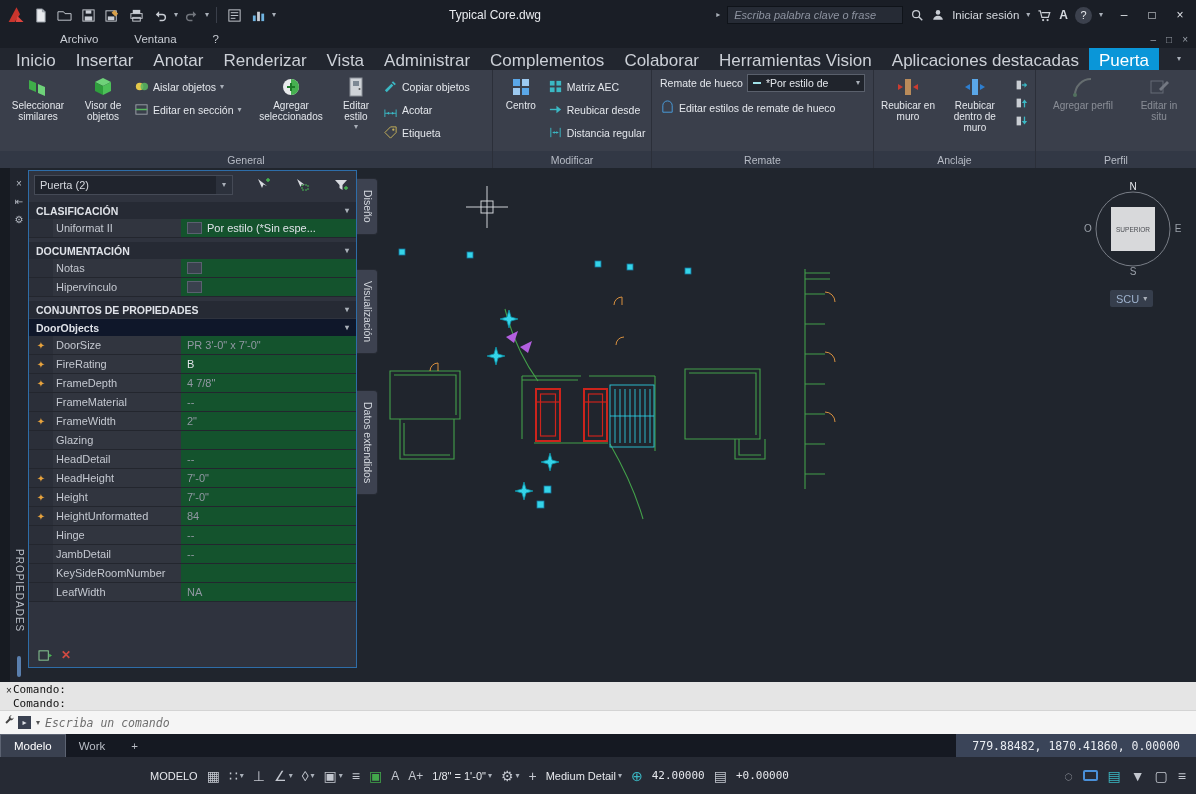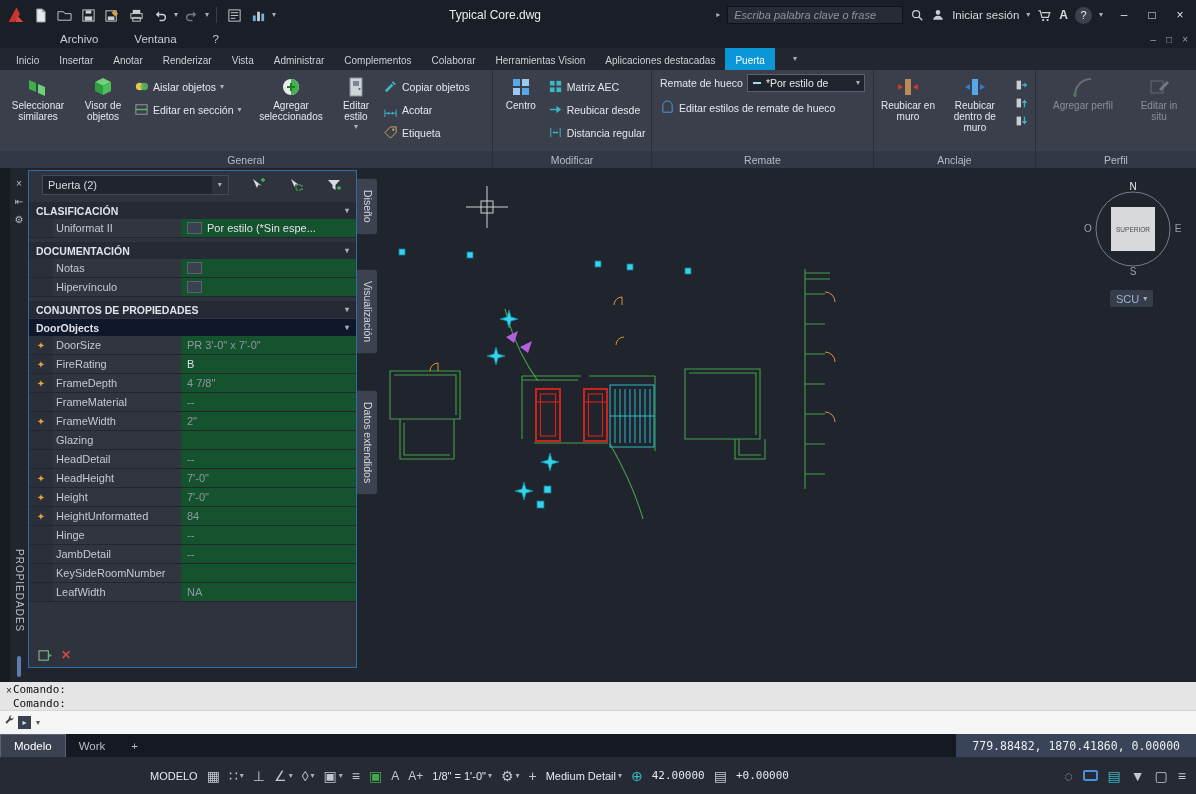--- a/index.html
+++ b/index.html
@@ -23,21 +23,21 @@
   .winbtns { display:flex; }
   .winbtn { width:28px; height:24px; display:flex; align-items:center; justify-content:center; color:#dfe2e7; font-size:12px; }
 
   
   .menubar { left:0; top:30px; width:1196px; height:18px; background:#1a1e26; display:flex; align-items:center; padding-left:60px; }
   .menu-item { margin-right:36px; font-size:11.5px; color:#c9cdd4; }
   .doc-ctrls { margin-left:auto; display:flex; gap:10px; padding-right:8px; color:#9aa0a9; font-size:10px; }
 
   
   .tabrow { left:0; top:48px; width:1196px; height:22px; background:#22262f; display:flex; align-items:stretch; padding-left:6px; }
-  .rtab { padding:4px 10px 1px; font-size:10px; color:#ccd0d7; display:flex; align-items:center; }
+  .rtab { padding:4px 10px 1px; font-size:17px; color:#ccd0d7; display:flex; align-items:center; }
   .rtab.active { background:#0a96d8; color:#fff; }
   .tab-extra { margin-left:10px; display:flex; align-items:center; gap:4px; padding:0 8px; }
 
   
   .ribbon { left:0; top:70px; width:1196px; height:98px; background:#3a3f4b; display:flex; }
   .panel { height:98px; display:flex; flex-direction:column; border-right:1px solid #2b2f39; }
   .pbody { flex:1; display:flex; padding:3px 4px 0; gap:3px; }
   .ptitle { height:17px; background:#323845; color:#b6bbc5; font-size:10.5px; display:flex; align-items:center; justify-content:center; }
   .rbig { display:flex; flex-direction:column; align-items:center; padding-top:2px; gap:1px; color:#e4e7ec; font-size:10px; text-align:center; line-height:1.12; }
   .rcol { display:flex; flex-direction:column; padding-top:4px; gap:4px; }
@@ -46,21 +46,21 @@
   .combo .chev { margin-left:auto; }
   .disabled { opacity:.45; }
   .mini { width:18px; height:16px; display:flex; align-items:center; justify-content:center; }
 
   
   .rail { left:0; top:168px; width:10px; height:514px; background:#171b22; }
   .pstrip { left:10px; top:168px; width:18px; height:514px; background:#21252e; display:flex; flex-direction:column; align-items:center; padding:6px 0; }
   .pstrip .sbtn { color:#b8bdc6; font-size:10px; height:18px; display:flex; align-items:center; }
   .vert-title { writing-mode:vertical-rl; font-size:10px; letter-spacing:1px; color:#b8bdc6; margin-top:auto; margin-bottom:26px; }
   .palette { left:28px; top:170px; width:329px; height:498px; background:#2f333e; border:1px solid #2e6da8; display:flex; flex-direction:column; }
-  .pal-head { height:27px; display:flex; align-items:center; gap:20px; padding:0 13px; }
+  .pal-head { height:27px; display:flex; align-items:center; gap:20px; padding:0 5px; }
   .pal-select { width:206px; height:20px; background:#20242d; border:1px solid #454a56; color:#d6d9df; font-size:11px; display:flex; align-items:center; padding:0 0 0 5px; }
   .pal-select .dd { margin-left:auto; width:16px; height:100%; background:#2c313c; display:flex; align-items:center; justify-content:center; }
   .pal-tool { width:20px; height:20px; display:flex; align-items:center; justify-content:center; }
   .ph { height:17px; background:#262a34; display:flex; align-items:center; padding:0 7px; color:#dfe2e8; font-size:10.5px; font-weight:bold; margin-top:4px; }
   .ph .chev { margin-left:auto; }
   .prow { height:19px; display:flex; align-items:stretch; border-bottom:1px solid #23262e; font-size:11px; }
   .picon { width:24px; display:flex; align-items:center; justify-content:center; background:#2b2f39; }
   .star { color:#e8a33d; font-size:10px; }
   .pname { width:128px; color:#c4c8d0; display:flex; align-items:center; background:#31353f; padding-left:3px; }
   .pval { flex:1; background:#14532d; color:#9298a4; display:flex; align-items:center; padding-left:6px; gap:5px; overflow:hidden; white-space:nowrap; }
@@ -769,20 +769,21 @@
         <path d="M11 2a4 4 0 0 0-4 5L2 12l2 2 5-5a4 4 0 0 0 5-4l-2 2-2-1-1-2z" fill="#444"></path>
       </svg>
   </span>
   <div class="cmd-hist">Comando:</div>
   <div class="cmd-hist">Comando:</div>
   <div class="cmd-prompt">
     <span class="promptbox">
         <span>▸</span>
       </span>
     <span class="chev" style="color:#555">▾</span>
+    <input class="cmd-input" type="text" placeholder="Escriba un comando" style="">
   </div>
 </div>
 
 <div class="abs layoutrow">
   <span class="ltab active">Modelo</span>
   <span class="ltab">Work</span>
   <span class="ltab">+</span>
   <span class="coords">779.88482, 1870.41860, 0.00000</span>
 </div>
 

